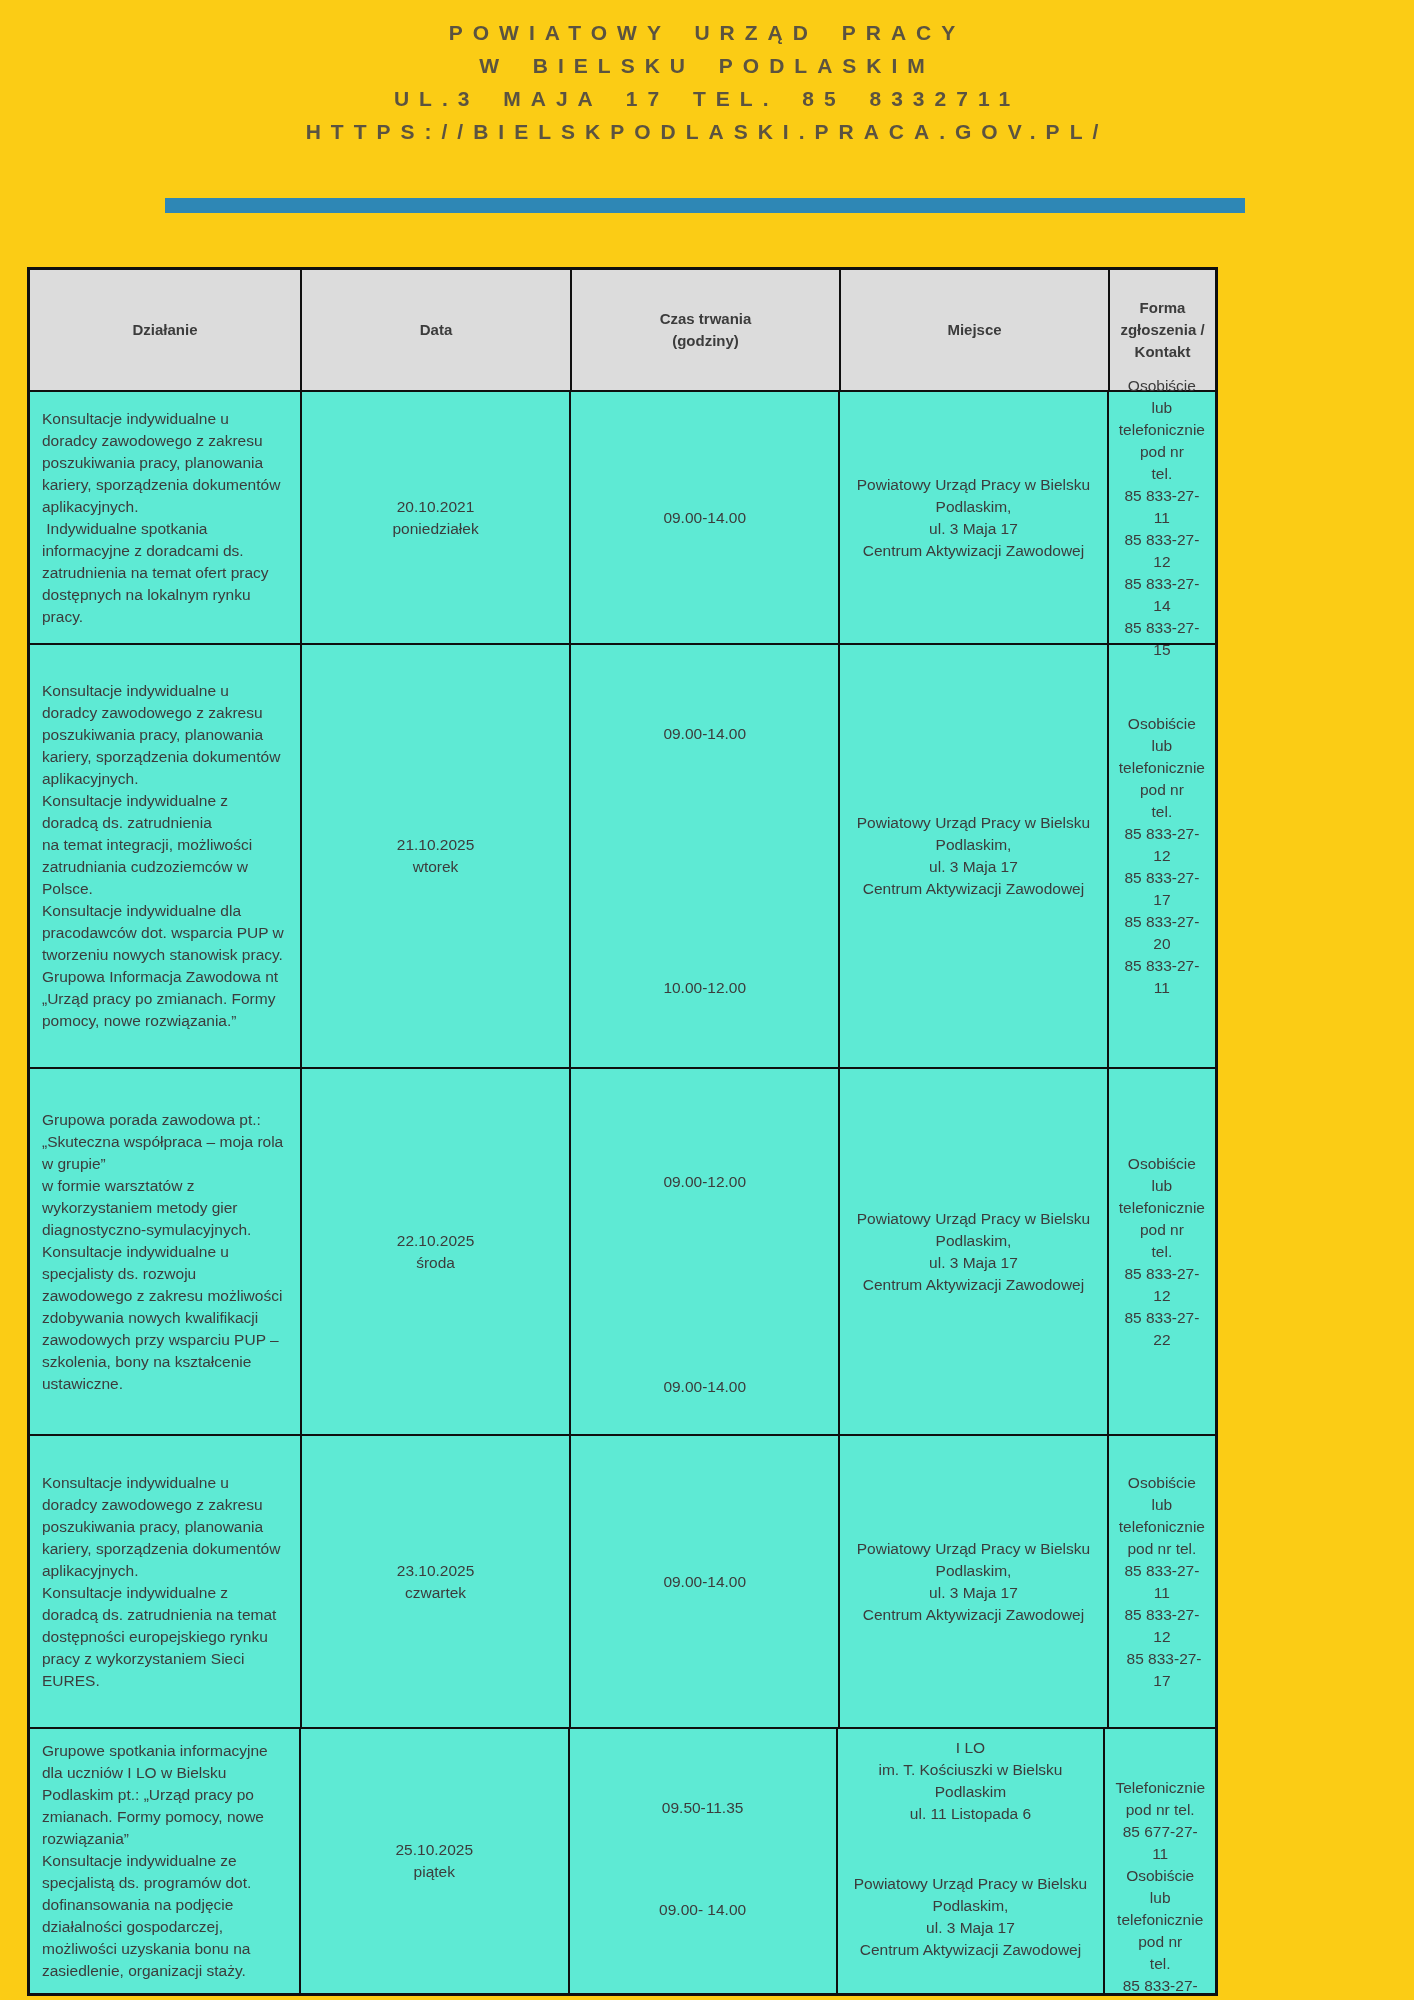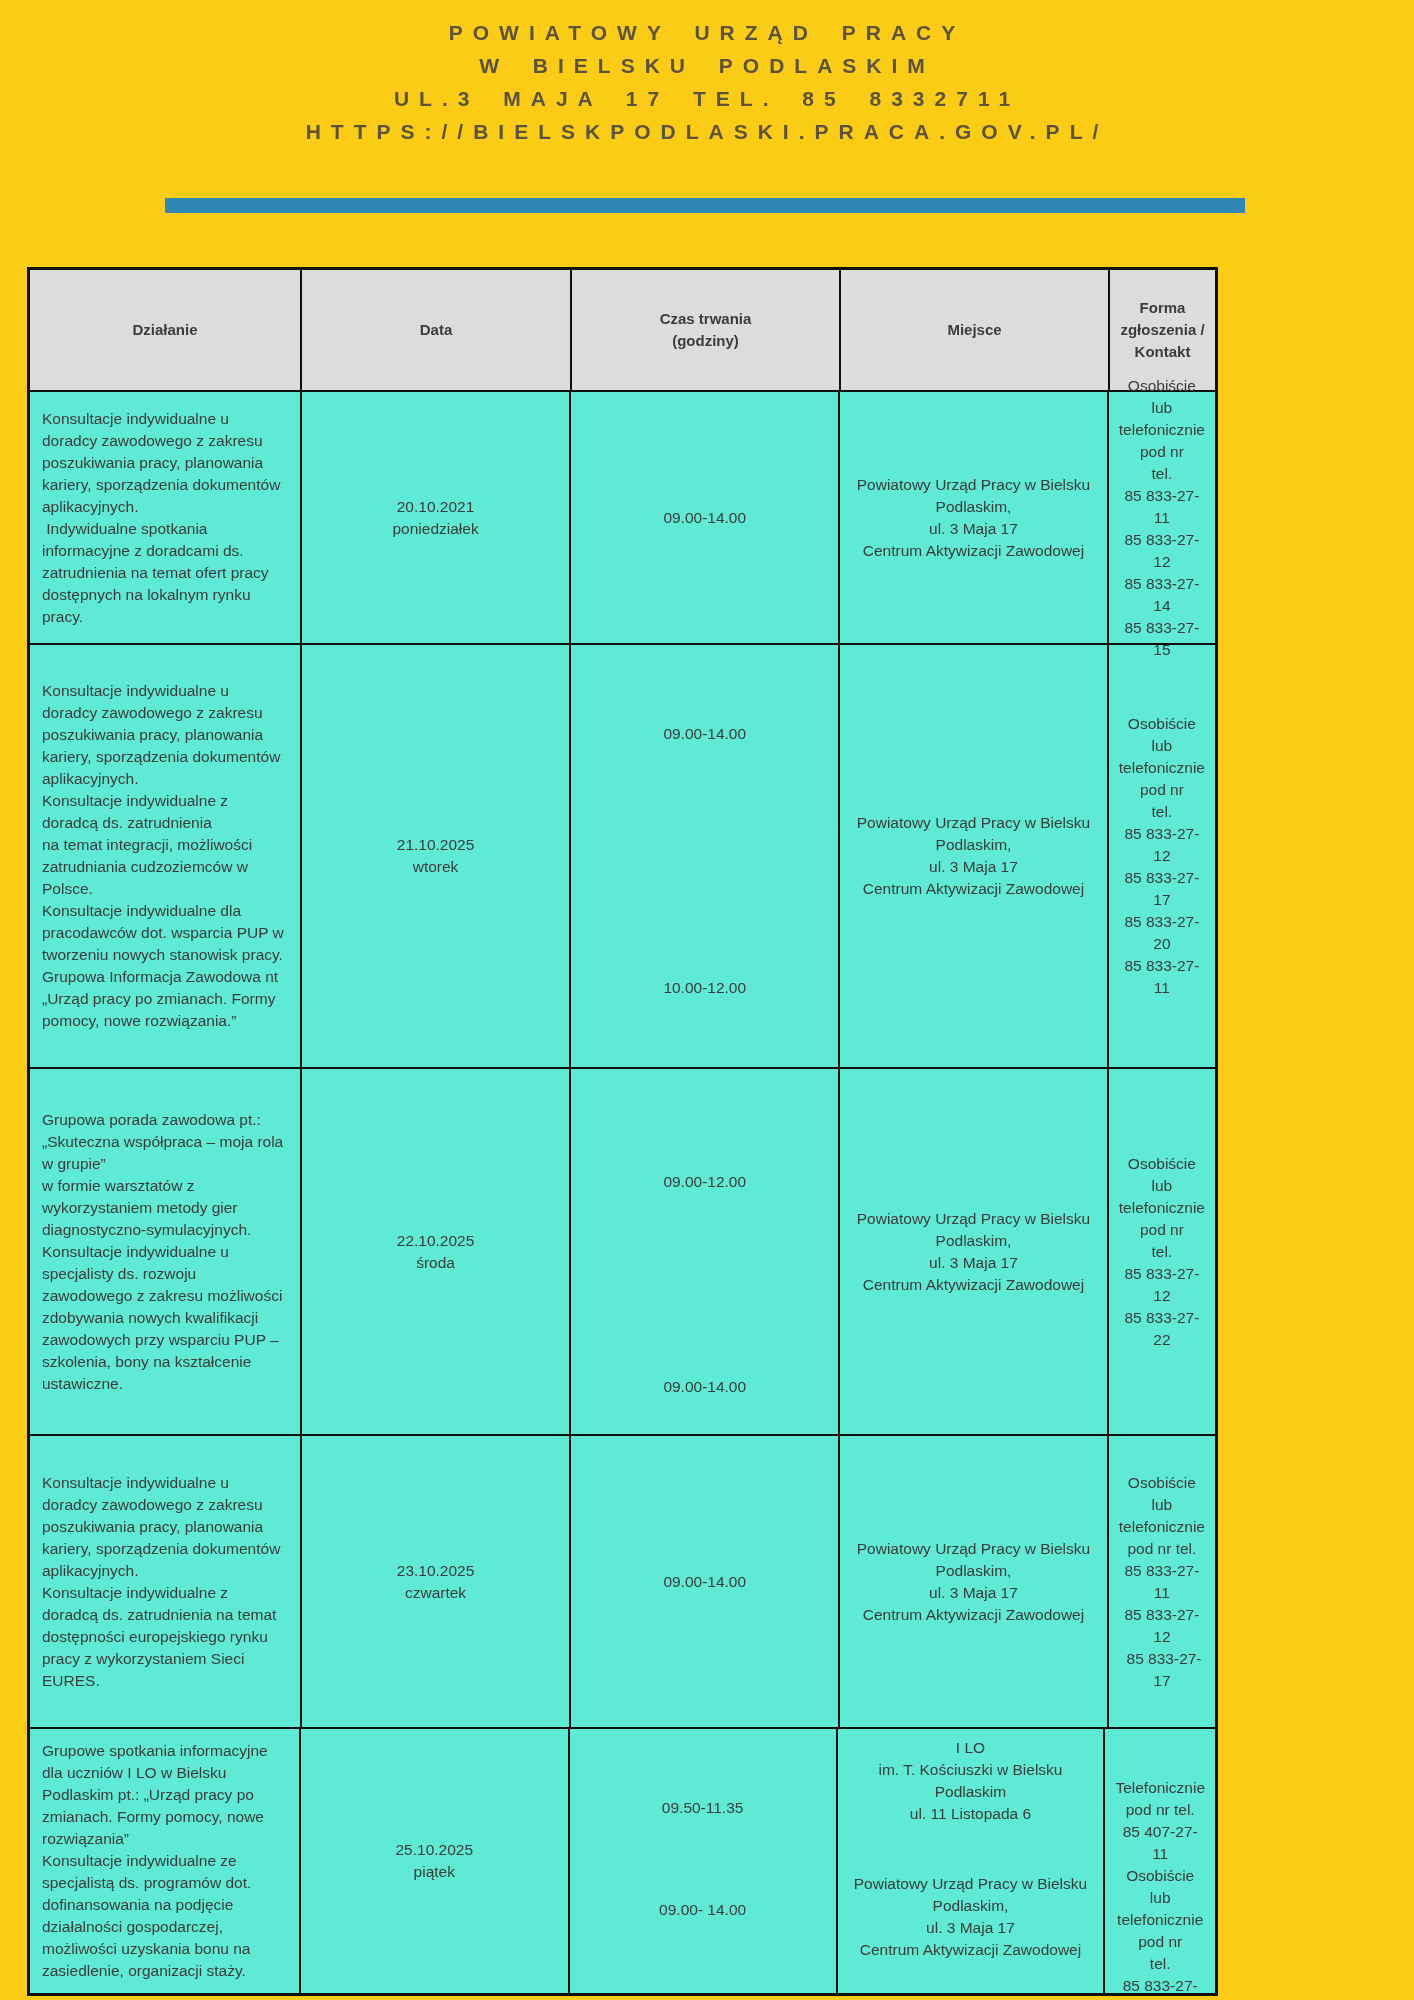--- a/index.html
+++ b/index.html
@@ -195,21 +195,21 @@
 im. T. Kościuszki w Bielsku
 Podlaskim
 ul. 11 Listopada 6</div>
       <div>Powiatowy Urząd Pracy w Bielsku
 Podlaskim,
 ul. 3 Maja 17
 Centrum Aktywizacji Zawodowej</div>
     </div>
     <div class="cell c5 split kontakt-r5">
       <div>Telefonicznie pod nr tel.
-85 407-27-11</div>
+85 677-27-11</div>
       <div>Osobiście lub telefonicznie pod nr
 tel.
 85 833-27-23
 85 833-27-16</div>
     </div>
   </div>
 
 </div>
 
 </body></html>

